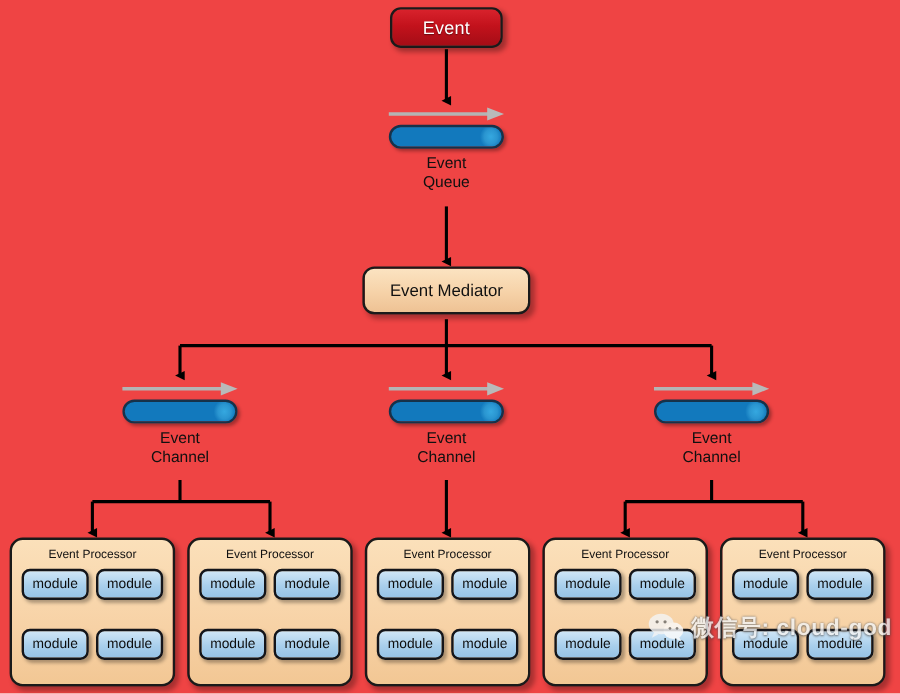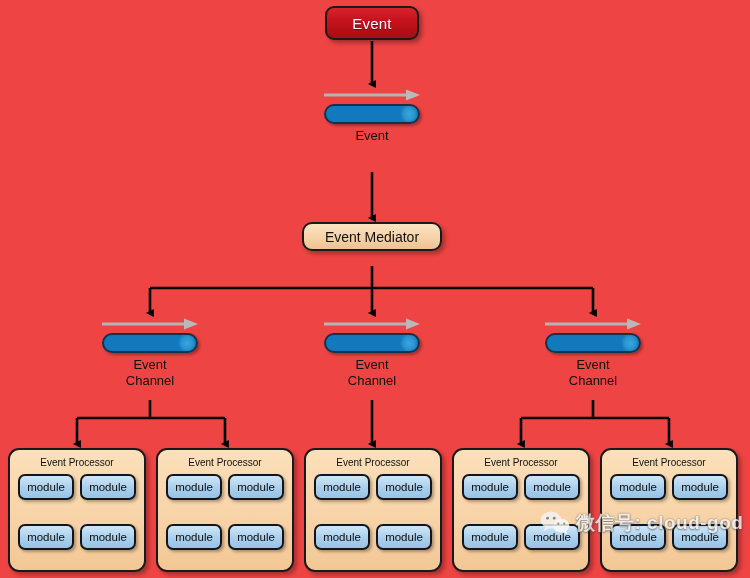--- a/index.html
+++ b/index.html
@@ -48,21 +48,21 @@
     letter-spacing: .2px;
     text-shadow: 0 1px 1px rgba(0,0,0,.45);
   }
 
   
   .mediator-box {
     position: absolute;
     left: 302px;
     top: 222px;
     width: 140px;
-    height: 29px;
+    height: 40px;
     border: 2px solid #1a1a1a;
     border-radius: 10px;
     background: linear-gradient(180deg, #fbe3c1 0%, #f6d2a8 55%, #eec294 100%);
     box-shadow: 3px 3px 4px rgba(0,0,0,0.3);
     display: flex;
     align-items: center;
     justify-content: center;
     box-sizing: border-box;
   }
   .mediator-box .lbl {
@@ -205,20 +205,21 @@
   </div>
 
   <div class="pill-group" style="left:322px; top:88px;">
     <svg class="pill-arrow" viewBox="0 0 100 14" xmlns="http://www.w3.org/2000/svg">
       <line x1="2" y1="7" x2="86" y2="7" stroke="#b4b4b4" stroke-width="3"></line>
       <path d="M84,1.5 L98,7 L84,12.5 Z" fill="#b9b9b9"></path>
     </svg>
     <div class="pill"></div>
     <div class="pill-label">
       <div>Event</div>
+      <div>Queue</div>
     </div>
   </div>
 
   <div class="mediator-box">
     <span class="lbl">Event Mediator</span>
   </div>
 
   <div class="pill-group" style="left:100px; top:317px;">
     <svg class="pill-arrow" viewBox="0 0 100 14" xmlns="http://www.w3.org/2000/svg">
       <line x1="2" y1="7" x2="86" y2="7" stroke="#b4b4b4" stroke-width="3"></line>

